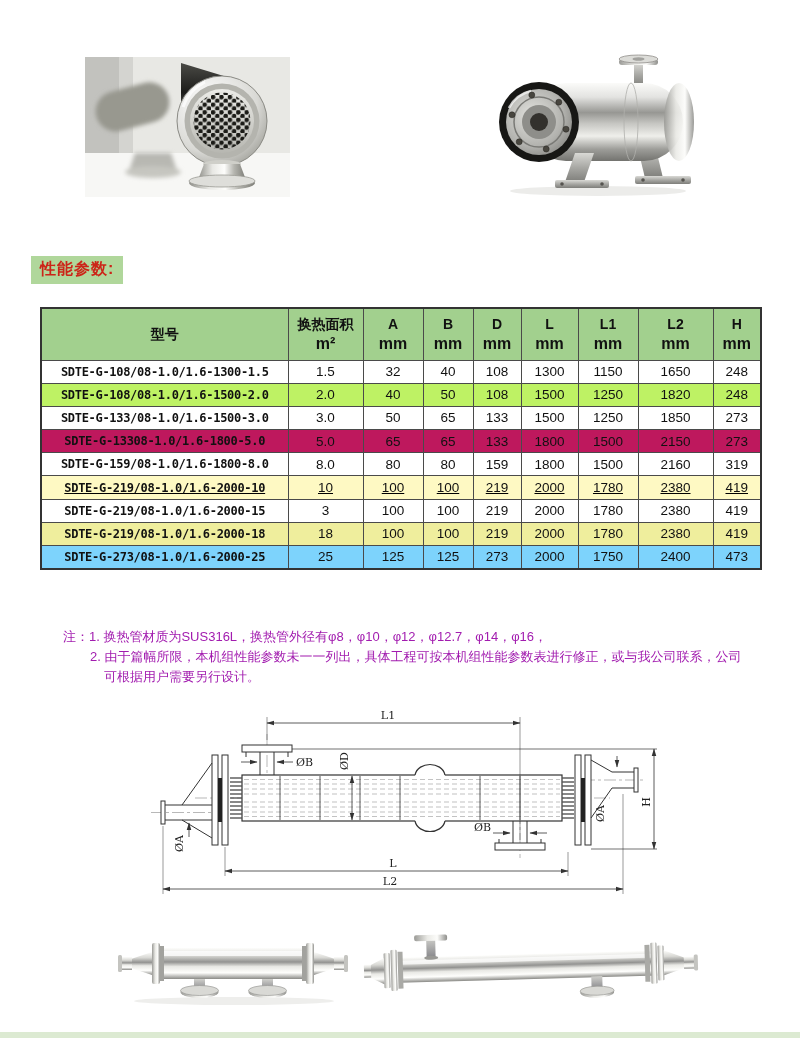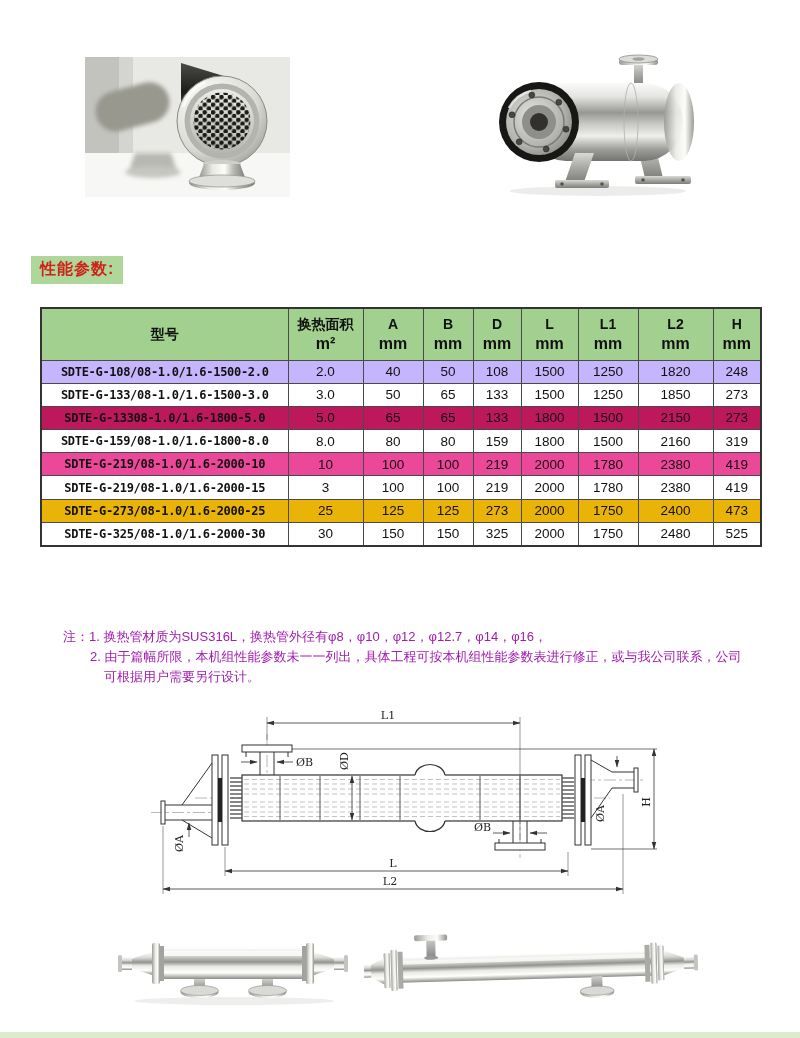--- a/index.html
+++ b/index.html
@@ -202,21 +202,32 @@
             <div class="hl">L2</div>
             <div class="hu">mm</div>
           </th>
           <th>
             <div class="hl">H</div>
             <div class="hu">mm</div>
           </th>
         </tr>
       </thead>
       <tbody>
-        <tr style="background: #c4b5fd;">
+        <tr>
+          <td class="model">SDTE-G-108/08-1.0/1.6-1300-1.5</td>
+          <td class="num">1.5</td>
+          <td class="num">32</td>
+          <td class="num">40</td>
+          <td class="num">108</td>
+          <td class="num">1300</td>
+          <td class="num">1150</td>
+          <td class="num">1650</td>
+          <td class="num">248</td>
+        </tr>
+        <tr style="background: #bef264;">
           <td class="model">SDTE-G-108/08-1.0/1.6-1500-2.0</td>
           <td class="num">2.0</td>
           <td class="num">40</td>
           <td class="num">50</td>
           <td class="num">108</td>
           <td class="num">1500</td>
           <td class="num">1250</td>
           <td class="num">1820</td>
           <td class="num">248</td>
         </tr>
@@ -246,21 +257,21 @@
           <td class="model">SDTE-G-159/08-1.0/1.6-1800-8.0</td>
           <td class="num">8.0</td>
           <td class="num">80</td>
           <td class="num">80</td>
           <td class="num">159</td>
           <td class="num">1800</td>
           <td class="num">1500</td>
           <td class="num">2160</td>
           <td class="num">319</td>
         </tr>
-        <tr style="background: #ec4899;">
+        <tr style="background: #fef9c3; text-decoration: underline;">
           <td class="model">SDTE-G-219/08-1.0/1.6-2000-10</td>
           <td class="num">10</td>
           <td class="num">100</td>
           <td class="num">100</td>
           <td class="num">219</td>
           <td class="num">2000</td>
           <td class="num">1780</td>
           <td class="num">2380</td>
           <td class="num">419</td>
         </tr>
@@ -268,41 +279,41 @@
           <td class="model">SDTE-G-219/08-1.0/1.6-2000-15</td>
           <td class="num">3</td>
           <td class="num">100</td>
           <td class="num">100</td>
           <td class="num">219</td>
           <td class="num">2000</td>
           <td class="num">1780</td>
           <td class="num">2380</td>
           <td class="num">419</td>
         </tr>
-        <tr style="background: #eab308;">
+        <tr style="background: rgb(239, 238, 157);">
+          <td class="model">SDTE-G-219/08-1.0/1.6-2000-18</td>
+          <td class="num">18</td>
+          <td class="num">100</td>
+          <td class="num">100</td>
+          <td class="num">219</td>
+          <td class="num">2000</td>
+          <td class="num">1780</td>
+          <td class="num">2380</td>
+          <td class="num">419</td>
+        </tr>
+        <tr style="background: #7dd3fc;">
           <td class="model">SDTE-G-273/08-1.0/1.6-2000-25</td>
           <td class="num">25</td>
           <td class="num">125</td>
           <td class="num">125</td>
           <td class="num">273</td>
           <td class="num">2000</td>
           <td class="num">1750</td>
           <td class="num">2400</td>
           <td class="num">473</td>
-        </tr>
-        <tr>
-          <td class="model">SDTE-G-325/08-1.0/1.6-2000-30</td>
-          <td class="num">30</td>
-          <td class="num">150</td>
-          <td class="num">150</td>
-          <td class="num">325</td>
-          <td class="num">2000</td>
-          <td class="num">1750</td>
-          <td class="num">2480</td>
-          <td class="num">525</td>
         </tr>
       </tbody>
     </table>
 
   <div class="notes">
     <div class="n1">注：1. 换热管材质为SUS316L，换热管外径有φ8，φ10，φ12，φ12.7，φ14，φ16，</div>
     <div class="n2">2. 由于篇幅所限，本机组性能参数未一一列出，具体工程可按本机组性能参数表进行修正，或与我公司联系，公司</div>
     <div class="n3">可根据用户需要另行设计。</div>
   </div>
 

